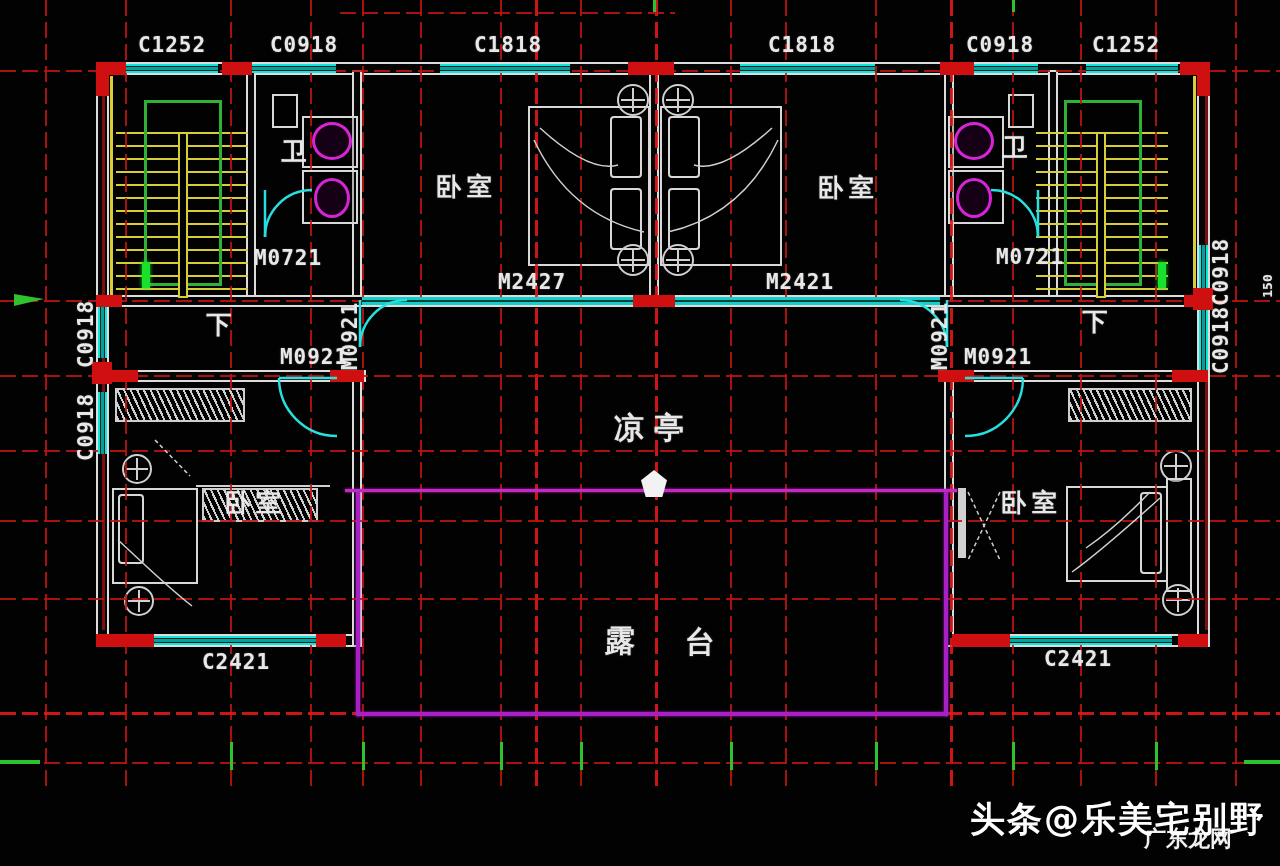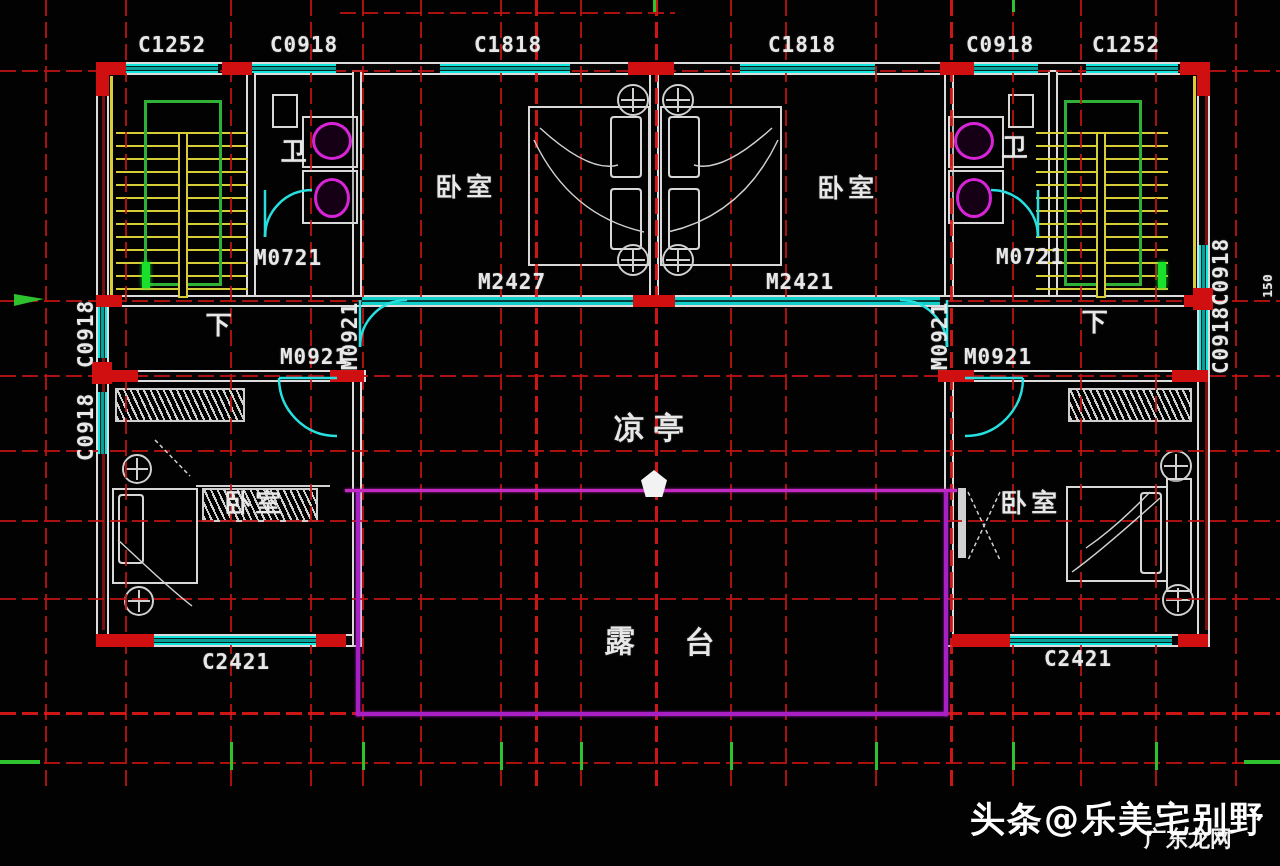--- a/index.html
+++ b/index.html
@@ -253,21 +253,21 @@
       <span class="lbl " style="left: 1126px; top: 45px;">C1252</span>
       <span class="lbl " style="left: 236px; top: 662px;">C2421</span>
       <span class="lbl " style="left: 1078px; top: 659px;">C2421</span>
       <span class="lbl  rot" style="left: 86px; top: 334px;">C0918</span>
       <span class="lbl  rot" style="left: 86px; top: 427px;">C0918</span>
       <span class="lbl  rot" style="left: 1221px; top: 272px;">C0918</span>
       <span class="lbl  rot" style="left: 1221px; top: 340px;">C0918</span>
       <span class="lbl  rot sm" style="left: 1267px; top: 286px;">150</span>
       <span class="lbl " style="left: 288px; top: 258px;">M0721</span>
       <span class="lbl " style="left: 1030px; top: 257px;">M0721</span>
-      <span class="lbl " style="left: 512px; top: 282px;">M2427</span>
+      <span class="lbl " style="left: 532px; top: 282px;">M2427</span>
       <span class="lbl " style="left: 800px; top: 282px;">M2421</span>
       <span class="lbl  rot" style="left: 350px; top: 336px;">M0921</span>
       <span class="lbl  rot" style="left: 940px; top: 336px;">M0921</span>
       <span class="lbl " style="left: 314px; top: 357px;">M0921</span>
       <span class="lbl " style="left: 998px; top: 357px;">M0921</span>
       <span class="lbl cjk" style="left: 297px; top: 151px;">卫</span>
       <span class="lbl cjk" style="left: 1018px; top: 147px;">卫</span>
       <span class="lbl cjk" style="left: 467px; top: 186px;">卧室</span>
       <span class="lbl cjk" style="left: 849px; top: 187px;">卧室</span>
       <span class="lbl cjk" style="left: 256px; top: 502px;">卧室</span>

